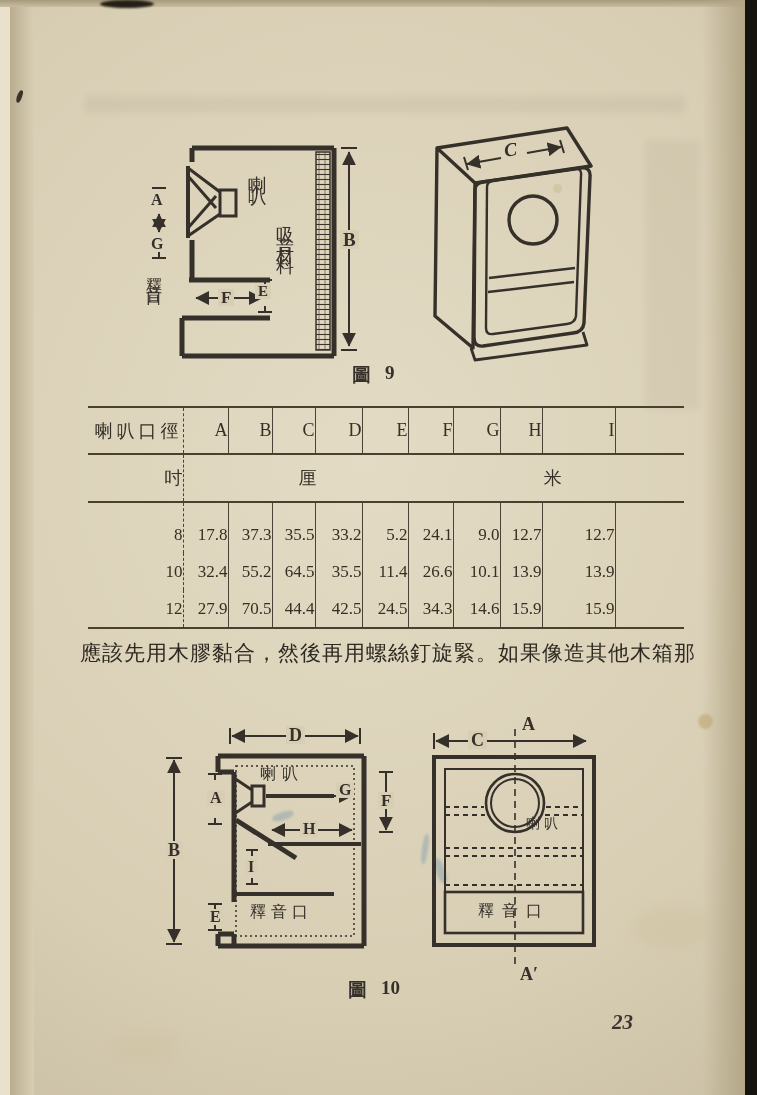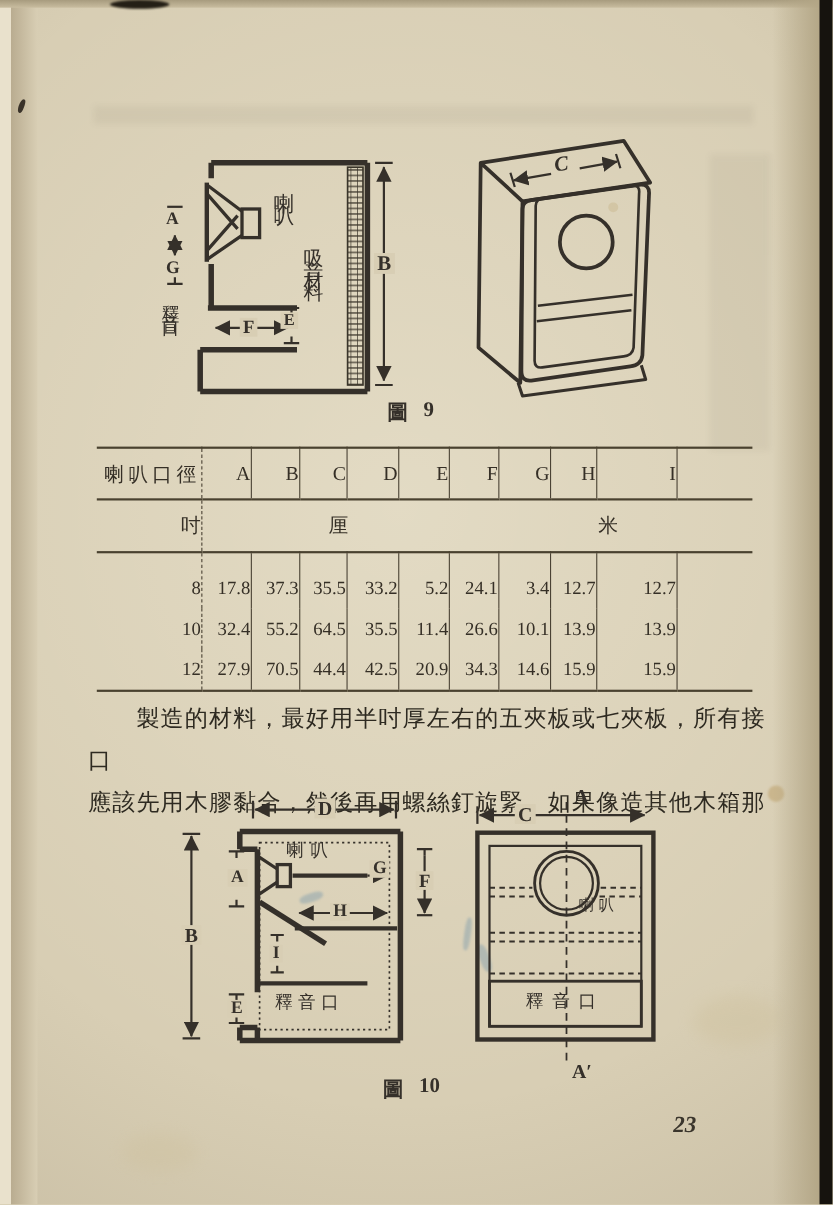--- a/index.html
+++ b/index.html
@@ -176,21 +176,21 @@
     </td>
   </tr>
   <tr class="data first">
     <td class="vd">8</td>
     <td class="v">17.8</td>
     <td class="v">37.3</td>
     <td class="v">35.5</td>
     <td class="v">33.2</td>
     <td class="v">5.2</td>
     <td class="v">24.1</td>
-    <td class="v">3.4</td>
+    <td class="v">9.0</td>
     <td class="v">12.7</td>
     <td class="v">12.7</td>
     <td></td>
   </tr>
   <tr class="data">
     <td class="vd">10</td>
     <td class="v">32.4</td>
     <td class="v">55.2</td>
     <td class="v">64.5</td>
     <td class="v">35.5</td>
@@ -200,32 +200,31 @@
     <td class="v">13.9</td>
     <td class="v">13.9</td>
     <td></td>
   </tr>
   <tr class="data last">
     <td class="vd">12</td>
     <td class="v">27.9</td>
     <td class="v">70.5</td>
     <td class="v">44.4</td>
     <td class="v">42.5</td>
-    <td class="v">20.9</td>
+    <td class="v">24.5</td>
     <td class="v">34.3</td>
     <td class="v">14.6</td>
     <td class="v">15.9</td>
     <td class="v">15.9</td>
     <td></td>
   </tr>
 </tbody>
   </table>
 
 <div class="para">
-  <div class="l1">製造的材料，最好用半吋厚左右的五夾板或七夾板，所有接口</div>
   <div class="l2">應該先用木膠黏合，然後再用螺絲釘旋緊。如果像造其他木箱那</div>
 </div>
 
 <div class="fig" style="left:138px;top:716px;width:275px;height:275px;">
   <svg width="275" height="275" viewBox="0 0 275 275">
     <g stroke="#35302a" stroke-width="2" fill="none">
       <path d="M94,20 H220" marker-start="url(#ah)" marker-end="url(#ah)"></path>
       <path d="M92,12 V28 M222,12 V28"></path>
     </g>
     <g stroke="#35302a" stroke-width="2" fill="none">

